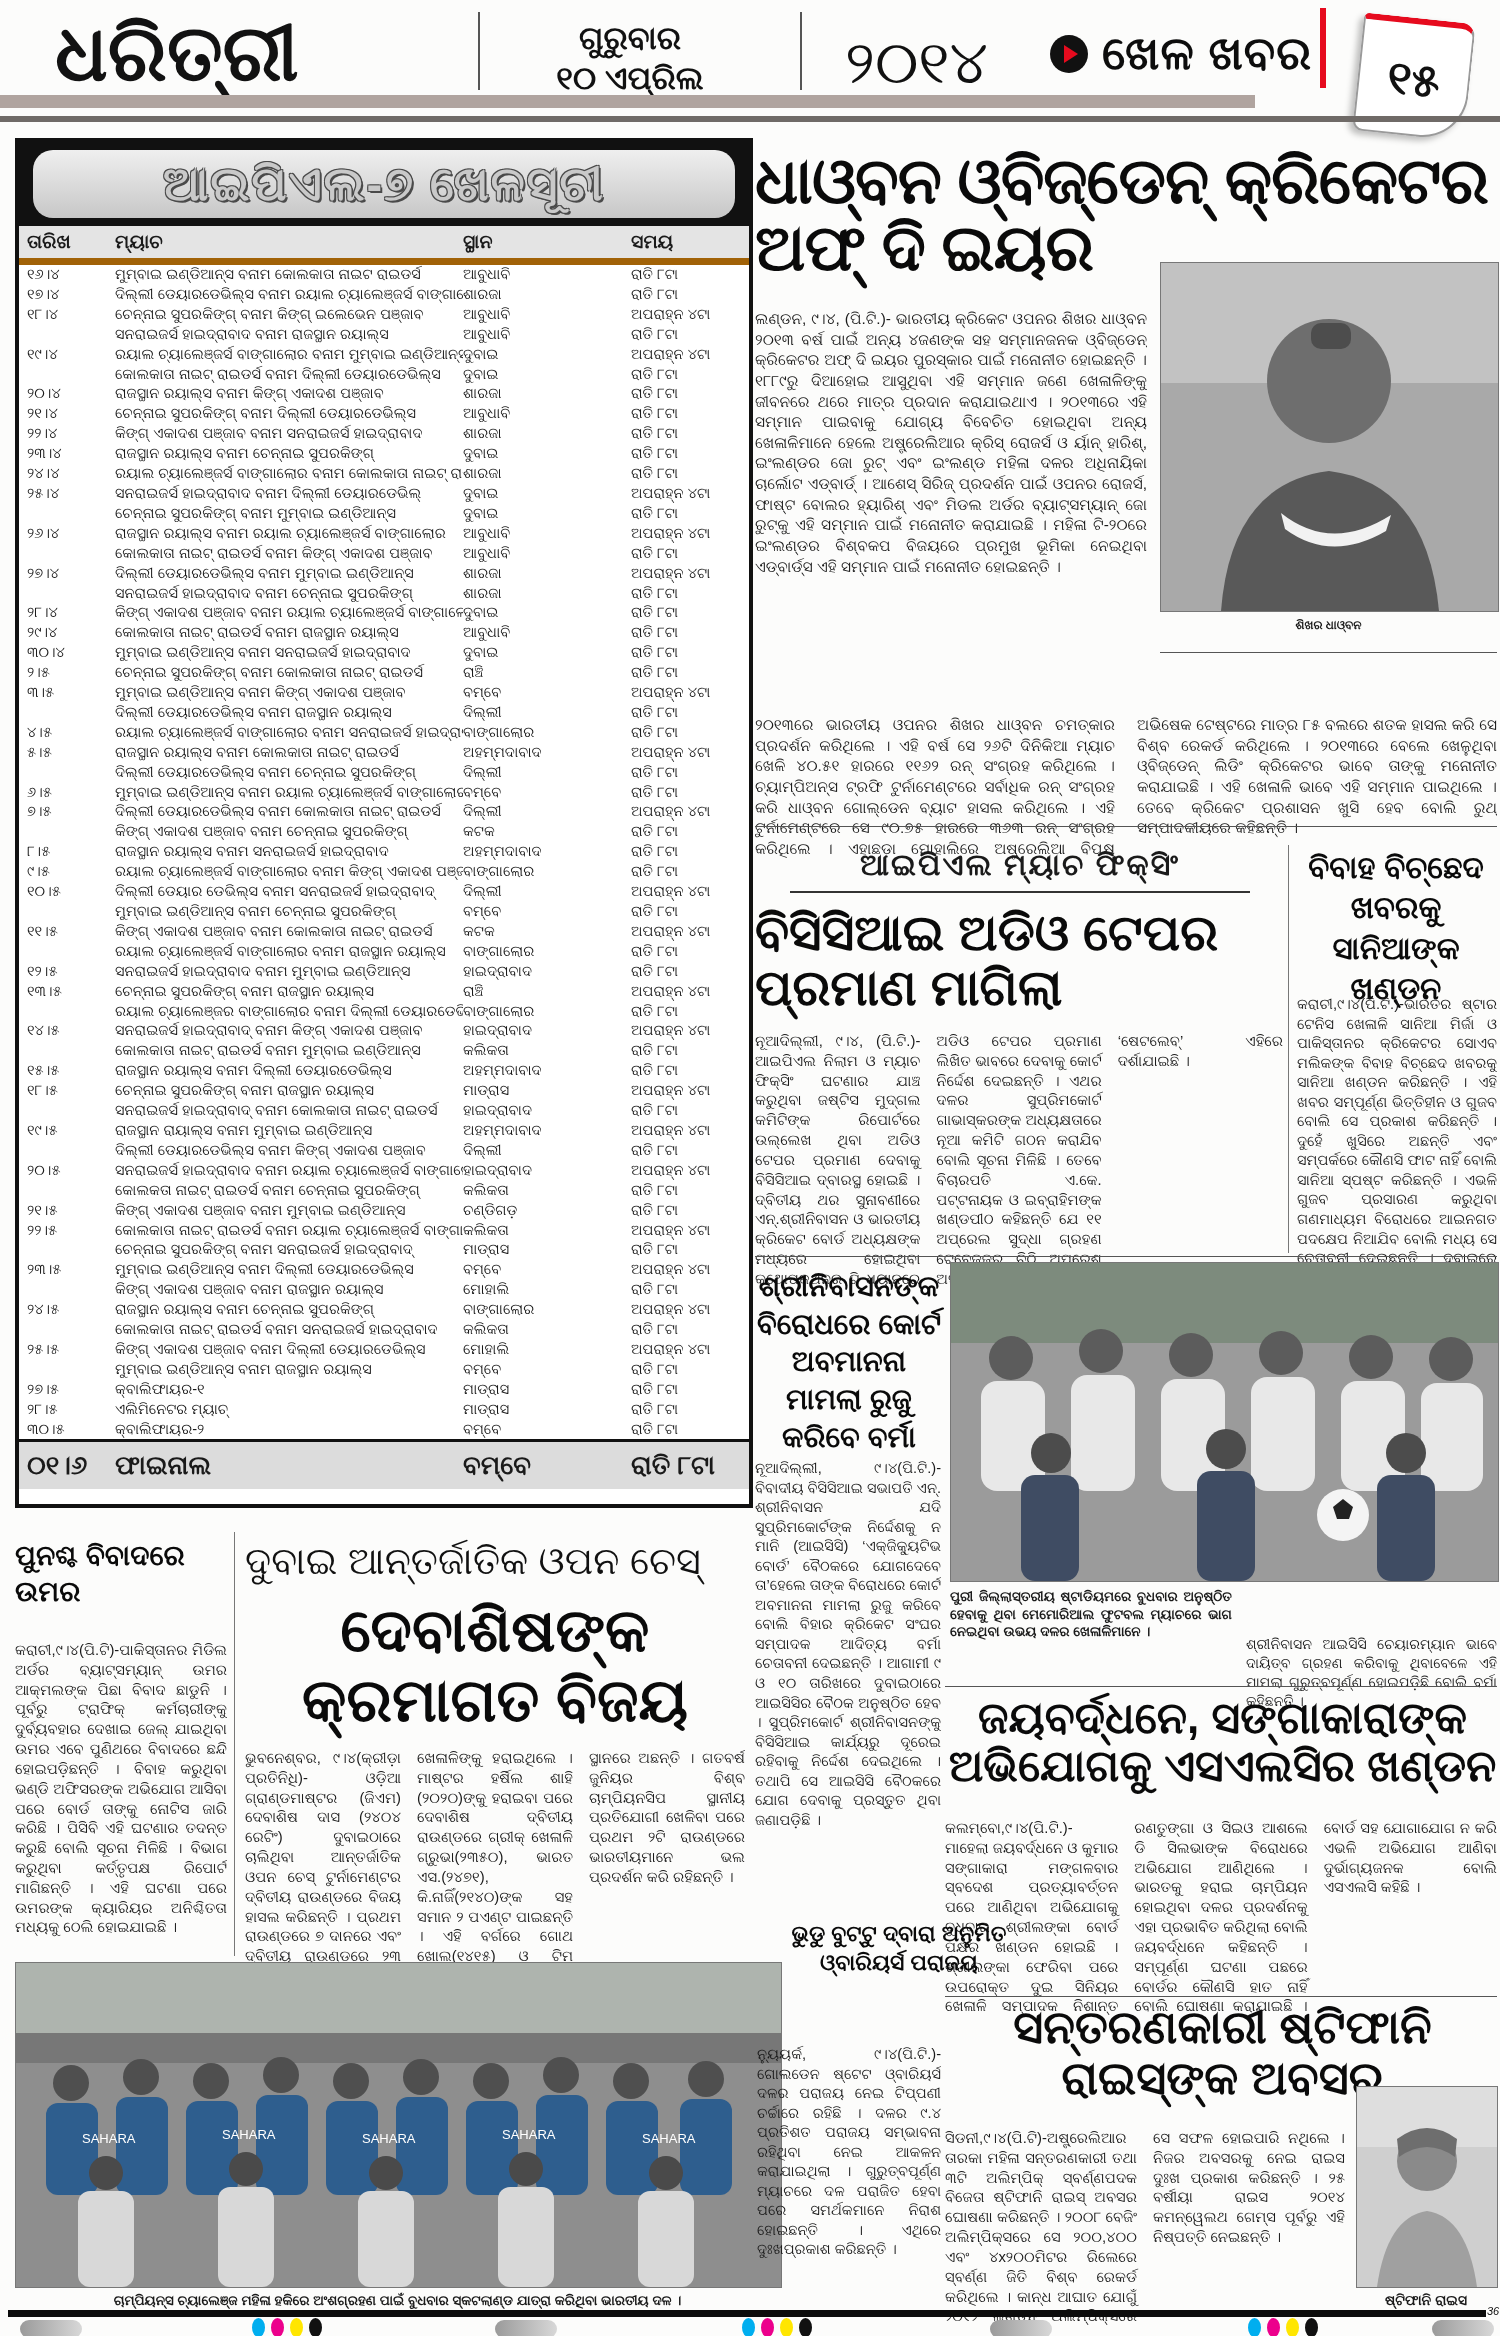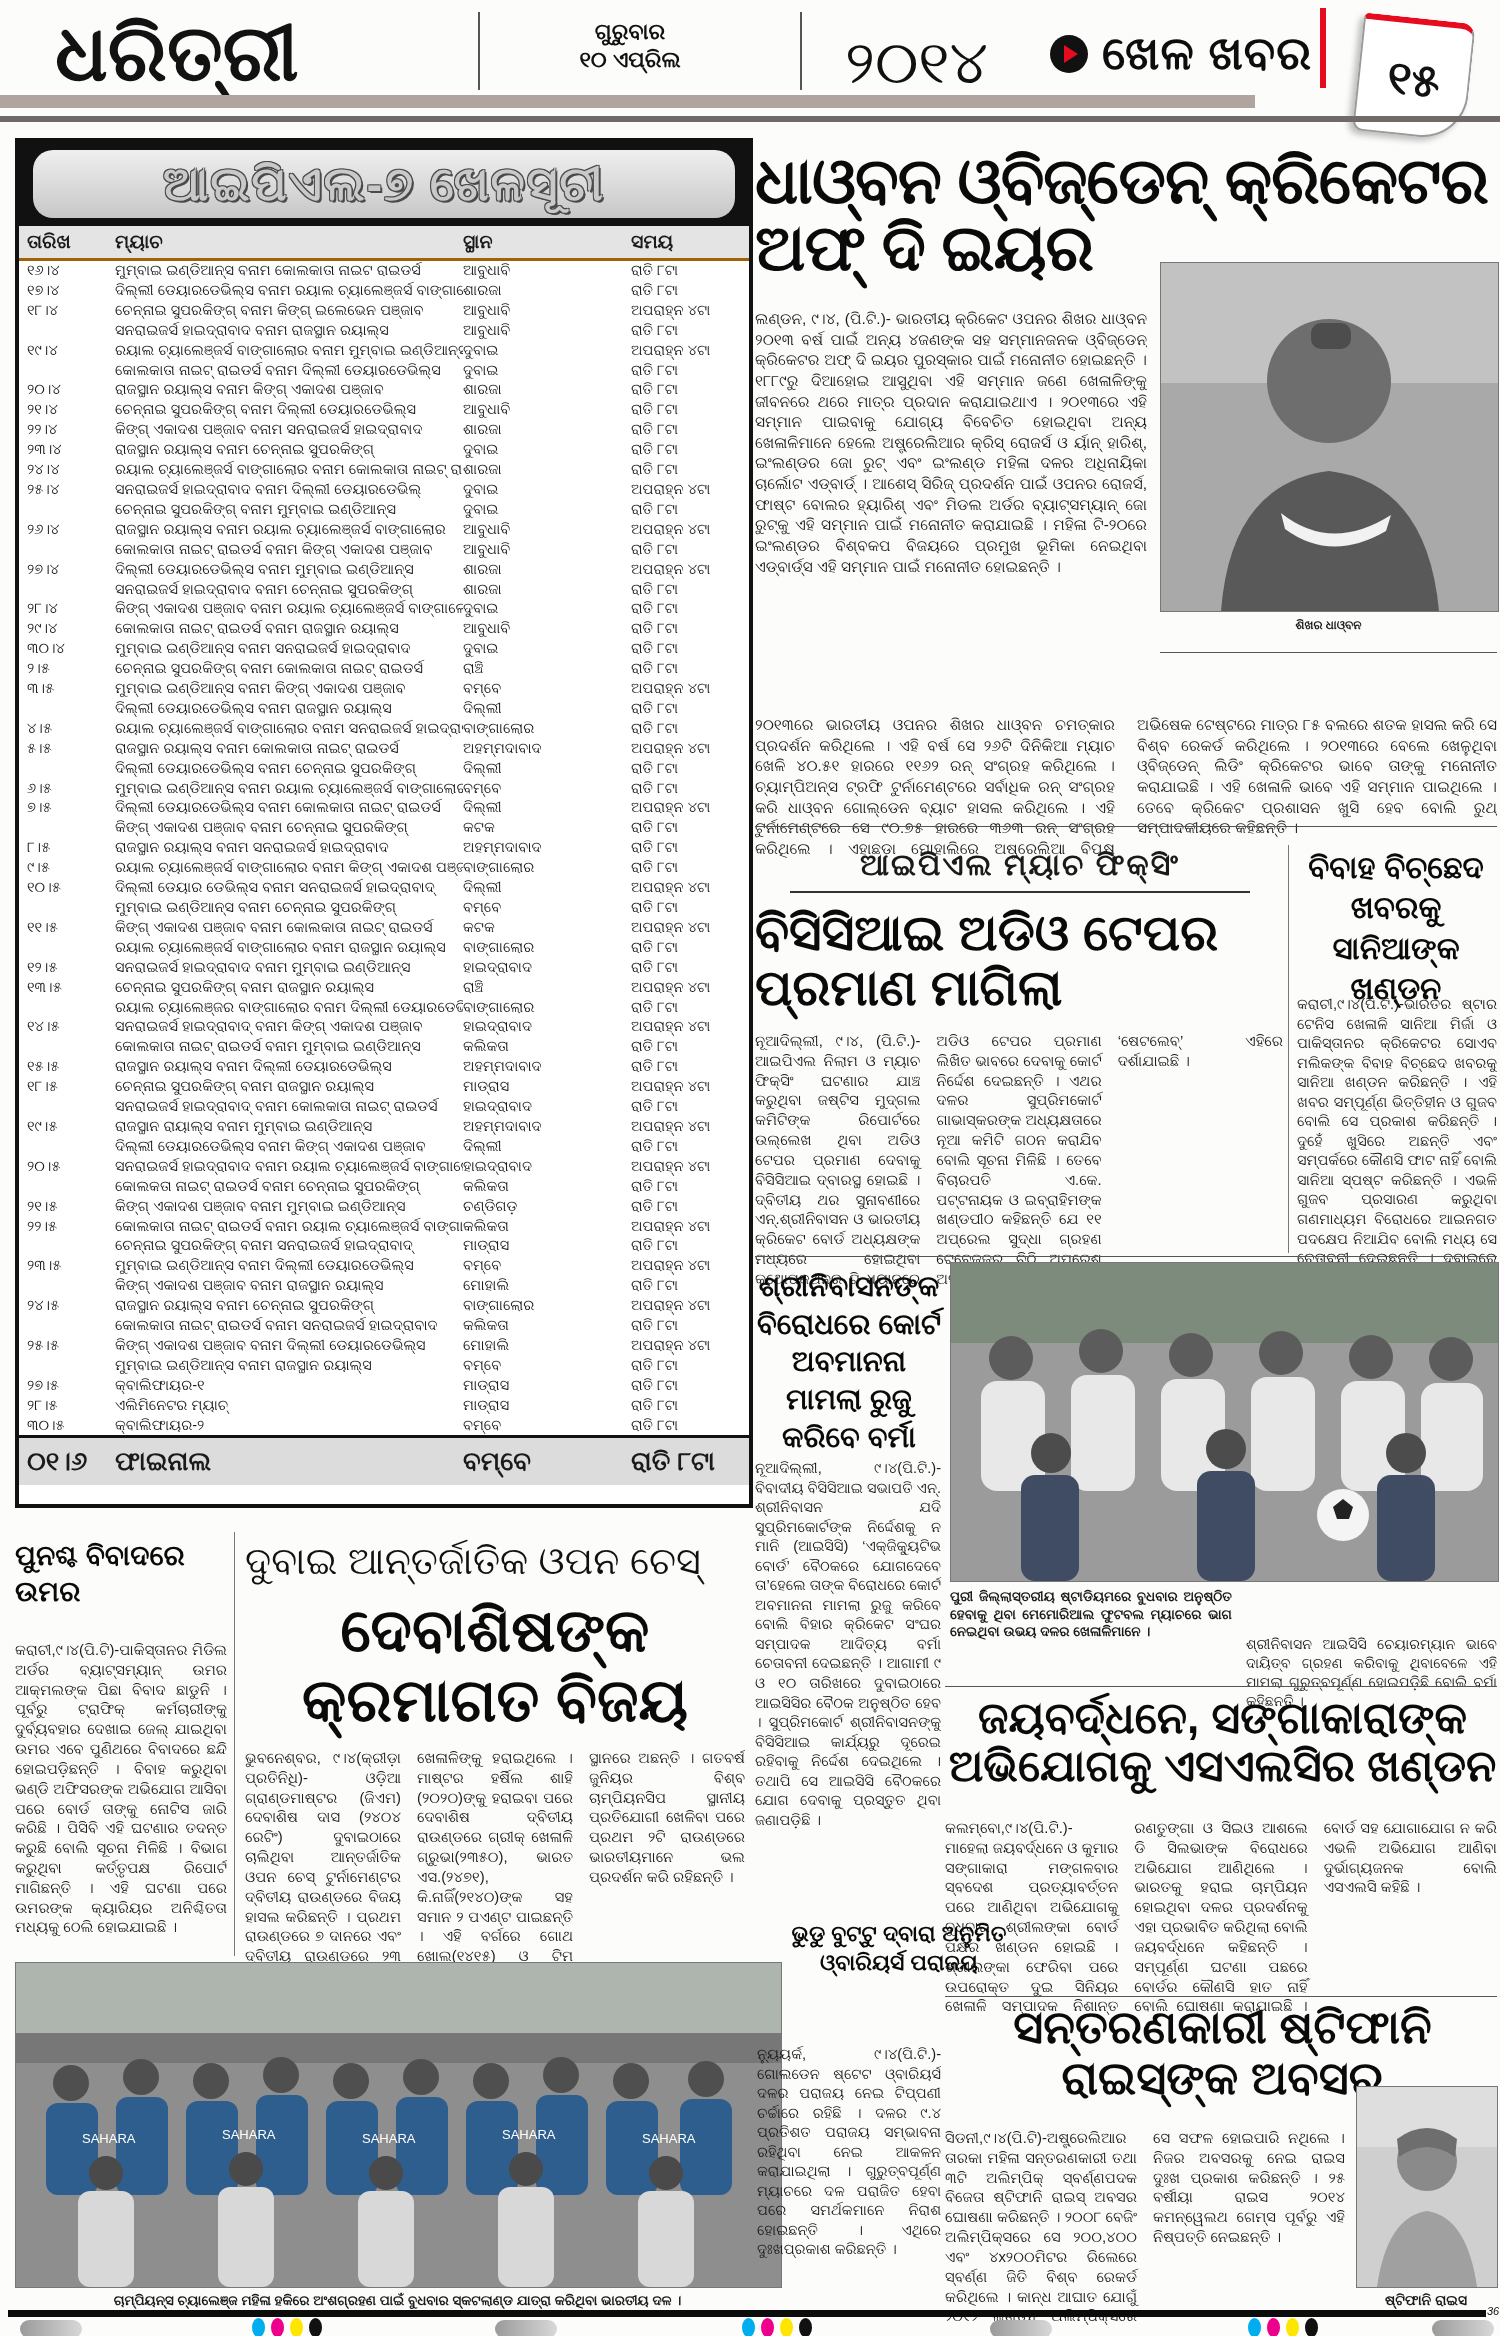--- a/index.html
+++ b/index.html
@@ -2,37 +2,37 @@
 <html lang="or"><head>
 <meta charset="utf-8">
 <style>
   html,body{margin:0;padding:0;background:#e9e7e4;}
   .page{position:relative;width:1500px;height:2336px;background:#fcfcfb;overflow:hidden;
         font-family:"Liberation Sans","DejaVu Sans",sans-serif;color:#1a1a1a;}
   .abs{position:absolute;}
   
   .paper-name{font-family:"DejaVu Serif","Liberation Serif",serif;font-weight:bold;font-size:78px;line-height:1;color:#121212;}
   .mast-divider{width:2px;background:#555;}
-  .mast-date{font-size:22px;font-weight:bold;text-align:center;line-height:1.25;color:#111;}
+  .mast-date{font-size:32px;font-weight:bold;text-align:center;line-height:1.25;color:#111;}
   .mast-year{font-size:60px;font-weight:normal;color:#111;}
   .section-banner{font-size:46px;font-weight:bold;color:#0d0d0d;letter-spacing:1px;}
   .band1{background:#b0a49f;}
   .band2{background:#6f6a67;}
   .red-bar{background:#e60b1e;}
   .curl{background:#fff;border:2px solid #9a9a9a;border-top:6px solid #e60b1e;border-radius:6px 14px 46px 10px;box-shadow:-4px 4px 6px rgba(0,0,0,.25);}
   .curl-num{font-size:46px;font-weight:bold;color:#111;}
   .play-circle{width:38px;height:38px;border-radius:50%;background:#111;display:flex;align-items:center;justify-content:center;}
   .play-tri{width:0;height:0;border-left:14px solid #e60b1e;border-top:9px solid transparent;border-bottom:9px solid transparent;margin-left:4px;}
   
   .sched{border:4px solid #111;background:#fff;}
   .sched-titlebar{background:#111;padding:8px 14px;}
   .sched-titlebox{background:linear-gradient(#efefef,#c7c7c7);border-radius:20px;text-align:center;
                   font-size:47px;font-weight:bold;color:#c9c9c9;letter-spacing:2px;padding:6px 0;
                   text-shadow:2px 2px 0 #4a4a4a,-1px -1px 0 #4a4a4a,1px -1px 0 #4a4a4a,-1px 1px 0 #4a4a4a;}
-  .sched-head{display:flex;background:#e4e4e4;border-bottom:3px solid #a16207;font-weight:bold;font-size:19px;padding:5px 8px;}
+  .sched-head{display:flex;background:#e4e4e4;border-bottom:7px solid #a16207;font-weight:bold;font-size:19px;padding:5px 8px;}
   .srow{display:flex;font-size:14.6px;line-height:19.9px;padding:0 8px;white-space:nowrap;}
   .c-date{width:88px;flex:none;}
   .c-match{flex:1;overflow:hidden;}
   .c-venue{width:168px;flex:none;}
   .c-time{width:110px;flex:none;}
   .final-row{display:flex;background:#dcdcdc;border-top:3px solid #111;font-size:26px;font-weight:bold;
              padding:8px 8px;align-items:center;}
   
   .headline-xl{font-weight:bold;font-size:64px;line-height:1.05;color:#0a0a0a;letter-spacing:-1px;}
   .headline-lg{font-weight:bold;font-size:50px;line-height:1.1;color:#0a0a0a;}

